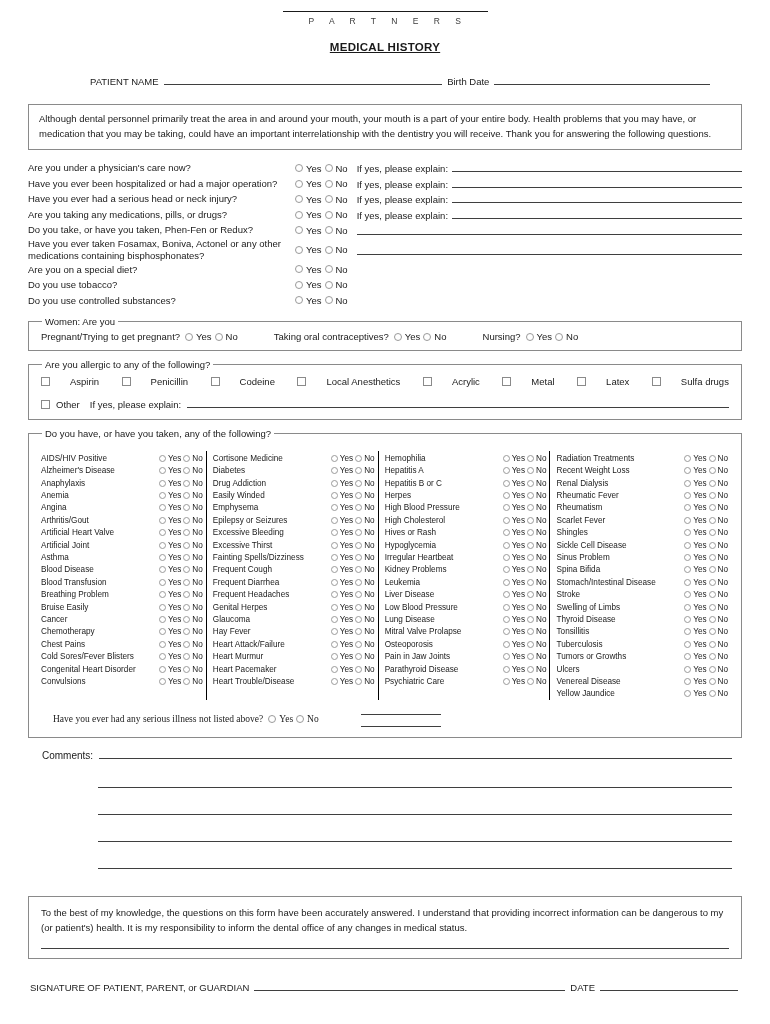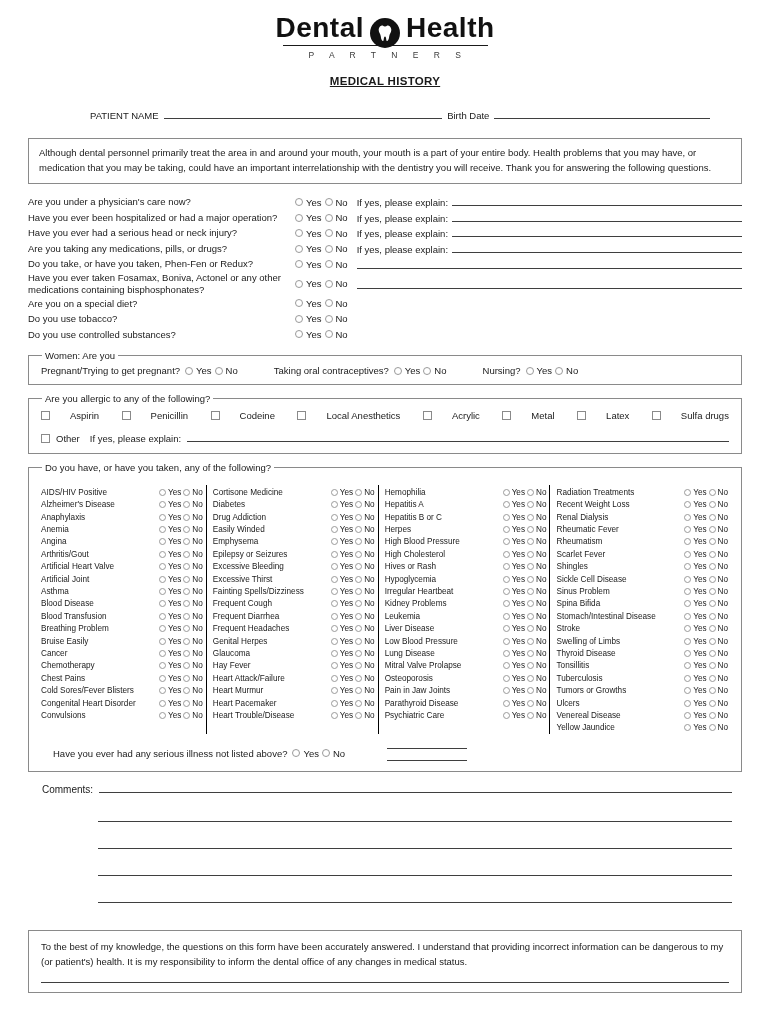--- a/index.html
+++ b/index.html
@@ -56,21 +56,21 @@
   .cond-col:first-child { padding-left:2px; }
   .cond-col + .cond-col { border-left:1px solid #000000; }
   .cond-col:last-child { flex:1.06; }
   .cond-row { display:flex; justify-content:space-between; align-items:center; height:12.4px; min-width:0; }
   .cond-label { font-size:8.2px; white-space:nowrap; overflow:hidden; flex:1; }
   .yn.small { gap:2px; margin-left:2px; }
   .yn.small .circ { width:7px; height:7px; }
   .yn.small .circ:nth-of-type(2) { margin-left:2px; }
   .yn.small .ynl { font-size:8.2px; }
 
-  .serious-row { display:flex; align-items:center; margin-top:7px; padding-left:14px; font-size:9.5px; }
+  .serious-row { display:flex; align-items:center; margin-top:7px; padding-left:14px; font-size:9.5px;font-family:Liberation Serif, serif; }
   .serious-lines { margin-left:42px; width:80px; display:inline-flex; flex-direction:column; position:relative; top:-4px; }
   .uline-short { display:block; border-bottom:1px solid #3f3f3f; height:12px; width:80px; }
 
   
   .comments { margin-top:11px; padding:0 10px 0 14px; }
   .comments-first { display:flex; align-items:baseline; gap:6px; font-size:10px; }
   .comments-first .uline { flex:1; }
   .comment-line { height:27px; border-bottom:1px solid #3f3f3f; margin-left:56px; }
 
   .closing-box { border:1px solid #8a8a8a; margin-top:27px; padding:9px 12px 9px; font-size:9.5px; line-height:1.55; }
@@ -79,30 +79,20 @@
   .signature-row { display:flex; align-items:baseline; gap:5px; margin:22px 4px 0 2px; font-size:9.5px; }
   .signature-row .uline.sig { flex:1; }
   .signature-row .uline.date { width:138px; }
 </style>
 </head>
 <body>
 
 <div class="page">
 
   <header>
-    <div class="logo-row">
-      <span class="logo-word">Dental</span>
-      <span class="logo-circle">
-        <svg viewBox="0 0 30 30" width="30" height="30" aria-hidden="true">
-          <circle cx="15" cy="15" r="15" fill="#111"></circle>
-          <path transform="translate(1.5,0.3)" fill="#fff" d="M11.2 7.3 C8.4 7.3 7.2 9.7 7.2 11.8 C7.2 14.6 9.1 15.6 9.3 18.3 C9.5 20.6 10.3 22.8 11.3 22.8 C12.7 22.8 11.9 18.2 13.5 18.2 C15.1 18.2 14.3 22.8 15.7 22.8 C16.7 22.8 17.5 20.6 17.7 18.3 C17.9 15.6 19.8 14.6 19.8 11.8 C19.8 9.7 18.6 7.3 15.8 7.3 C15 7.9 14.3 8.1 13.5 8.1 C12.7 8.1 12 7.9 11.2 7.3 Z"></path>
-        </svg>
-      </span>
-      <span class="logo-word">Health</span>
-    </div>
     <div class="logo-rule"></div>
     <div class="partners">P A R T N E R S</div>
   </header>
 
   <h1 class="form-title">MEDICAL HISTORY</h1>
 
   <div class="patient-row">
     <span>PATIENT NAME</span>
     <span class="uline name"></span>
     <span>Birth Date</span>
@@ -1028,14 +1018,20 @@
     <div class="comment-line"></div>
     <div class="comment-line"></div>
     <div class="comment-line"></div>
   </div>
 
   <div class="closing-box">
     <p>To the best of my knowledge, the questions on this form have been accurately answered.  I understand that providing incorrect information can be dangerous to my (or patient's) health.  It is my responsibility to inform the dental office of any changes in medical status.</p>
     <div class="closing-rule"></div>
   </div>
 
+  <div class="signature-row">
+    <span>SIGNATURE OF PATIENT, PARENT, or GUARDIAN</span>
+    <span class="uline sig"></span>
+    <span>DATE</span>
+    <span class="uline date"></span>
+  </div>
 
 </div>
 
 </body></html>

